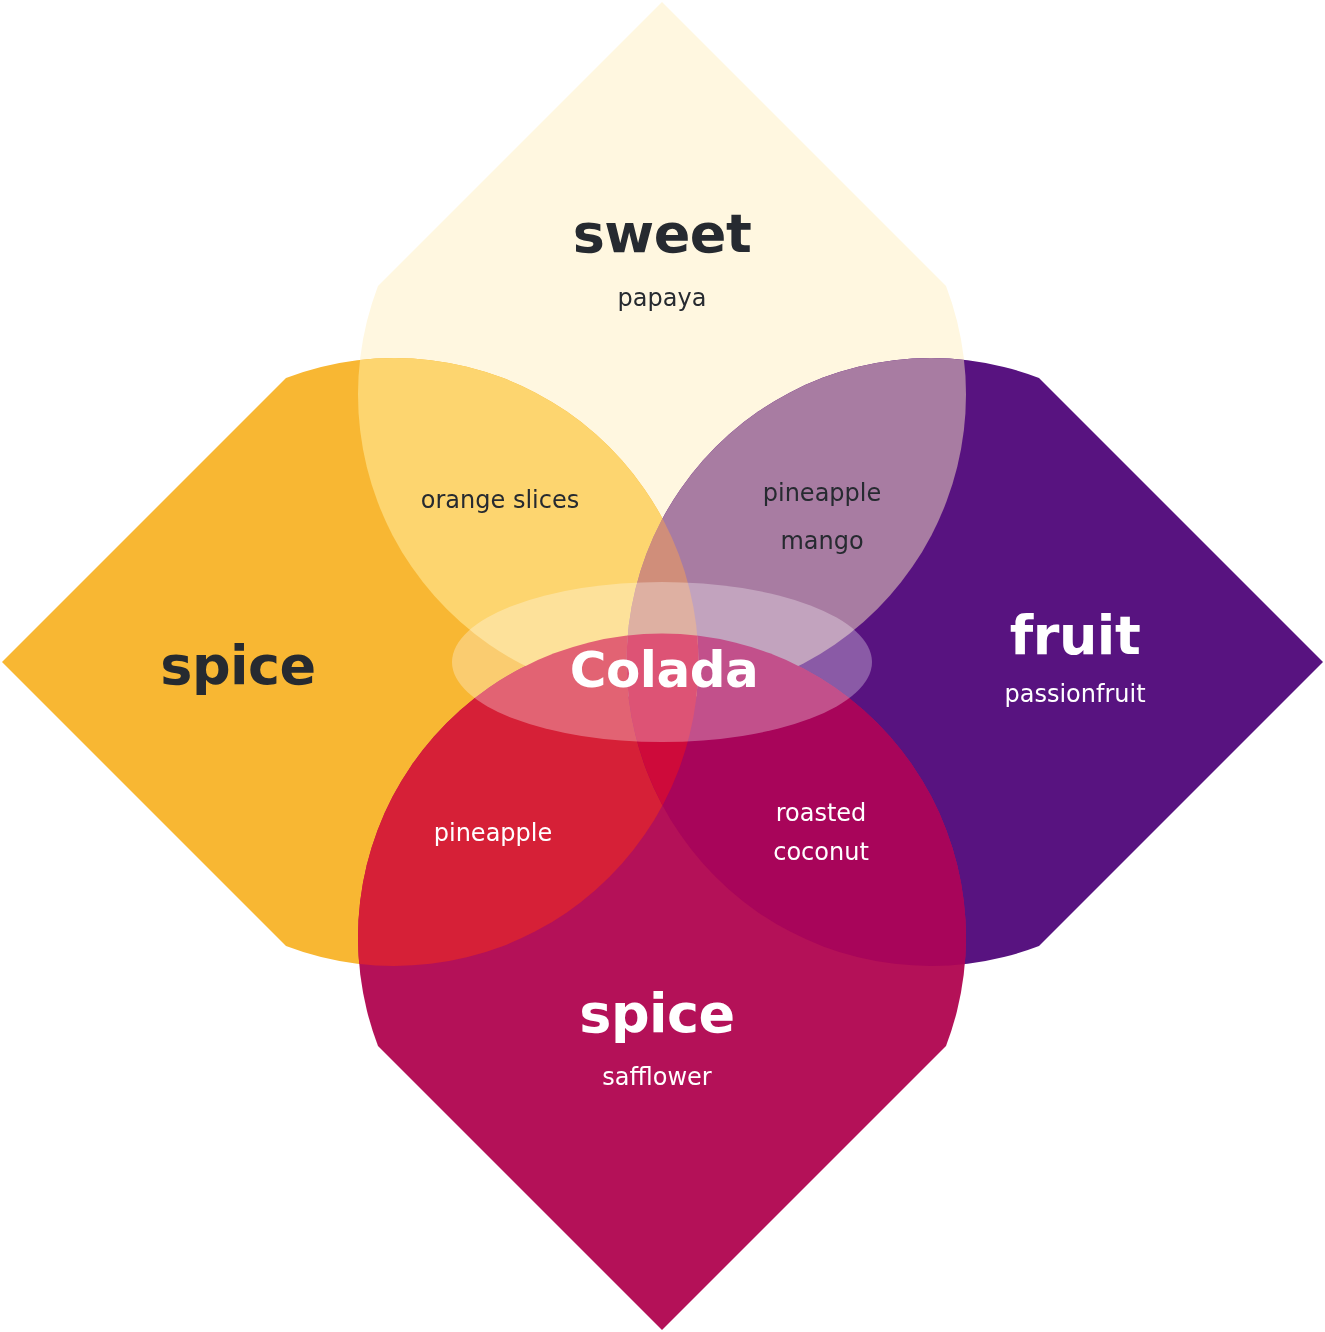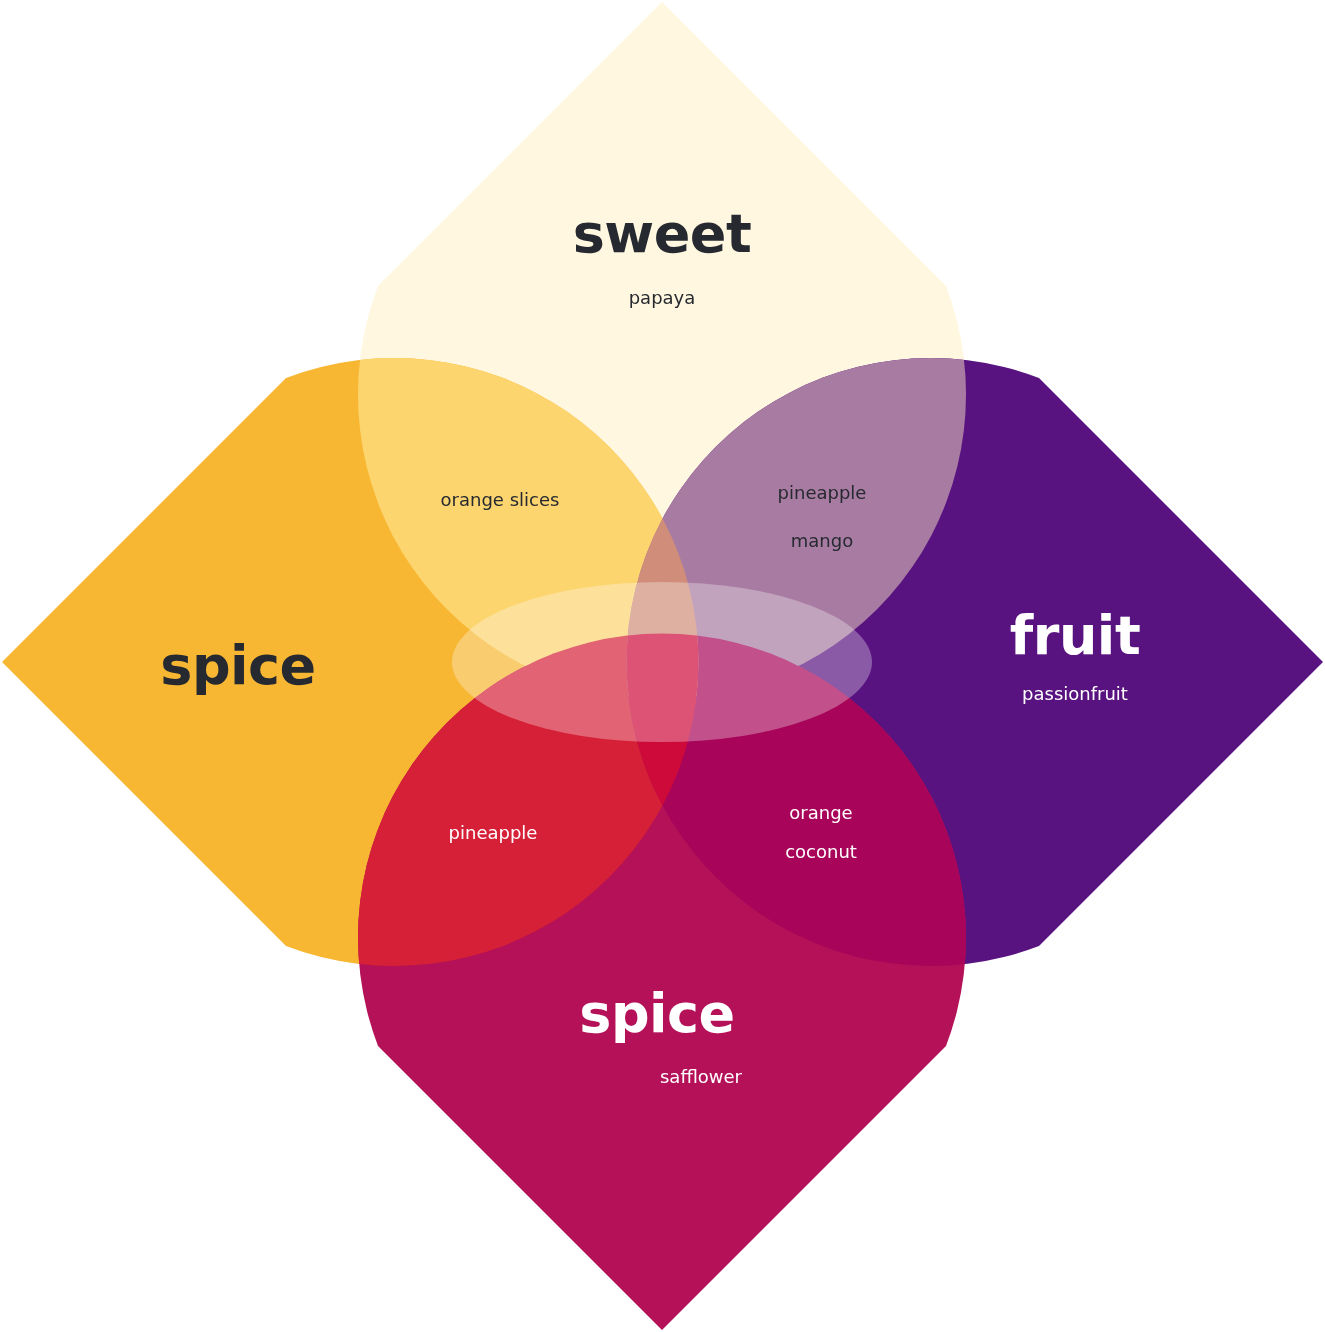--- a/index.html
+++ b/index.html
@@ -1,21 +1,21 @@
 <!DOCTYPE html>
 <html><head>
 <meta charset="utf-8">
 <style>
   html, body { margin: 0; padding: 0; background: #ffffff; }
   body { width: 1325px; height: 1332px; position: relative; overflow: hidden; }
   #diagram { position: absolute; left: 0; top: 0; width: 1325px; height: 1332px; }
   .lbl { position: absolute; transform: translate(-50%, -50%); white-space: nowrap;
          font-family: "DejaVu Sans", "Liberation Sans", sans-serif; text-align: center; line-height: 1; }
   .title { font-weight: bold; font-size: 54px; letter-spacing: -0.5px; }
-  .sub   { font-size: 18px; }
+  .sub   { font-size: 24px; }
   .dark  { color: #262A30; margin-top: 6px; }
   .light { color: #ffffff; }
   .center-title { font-weight: bold; font-size: 50px; line-height: 70px; letter-spacing: -0.5px; }
 </style>
 </head>
 <body>
 
 <svg id="diagram" viewBox="0 0 1325 1332" xmlns="http://www.w3.org/2000/svg">
   <defs>
 
@@ -67,26 +67,27 @@
 
 <div class="lbl title dark" style="left:662px; top:228px;">sweet</div>
 <div class="lbl sub dark" style="left:662px; top:292px;">papaya</div>
 
 <div class="lbl title dark" style="left:238px; top:660px;">spice</div>
 
 <div class="lbl title light" style="left:1075px; top:636px;">fruit</div>
 <div class="lbl sub light" style="left:1075px; top:694px;">passionfruit</div>
 
 <div class="lbl title light" style="left:657px; top:1014px;">spice</div>
-<div class="lbl sub light" style="left:657px; top:1077px;margin-left:44px;">safflower</div>
+<div class="lbl sub light" style="left:657px; top:1077px;">safflower</div>
 
 <div class="lbl sub dark" style="left:500px; top:494px;">orange slices</div>
 
 <div class="lbl sub dark" style="left:822px; top:487px;">pineapple</div>
 <div class="lbl sub dark" style="left:822px; top:535px;">mango</div>
 
 <div class="lbl sub light" style="left:493px; top:833px;">pineapple</div>
 
-<div class="lbl sub light" style="left:821px; top:813px;">orange</div>
+<div class="lbl sub light" style="left:821px; top:813px;">roasted</div>
 <div class="lbl sub light" style="left:821px; top:852px;">coconut</div>
 
 <div class="lbl center-title light" style="left:664px; top:670px;">
+  <div>Colada</div>
 </div>
 
 </body></html>

